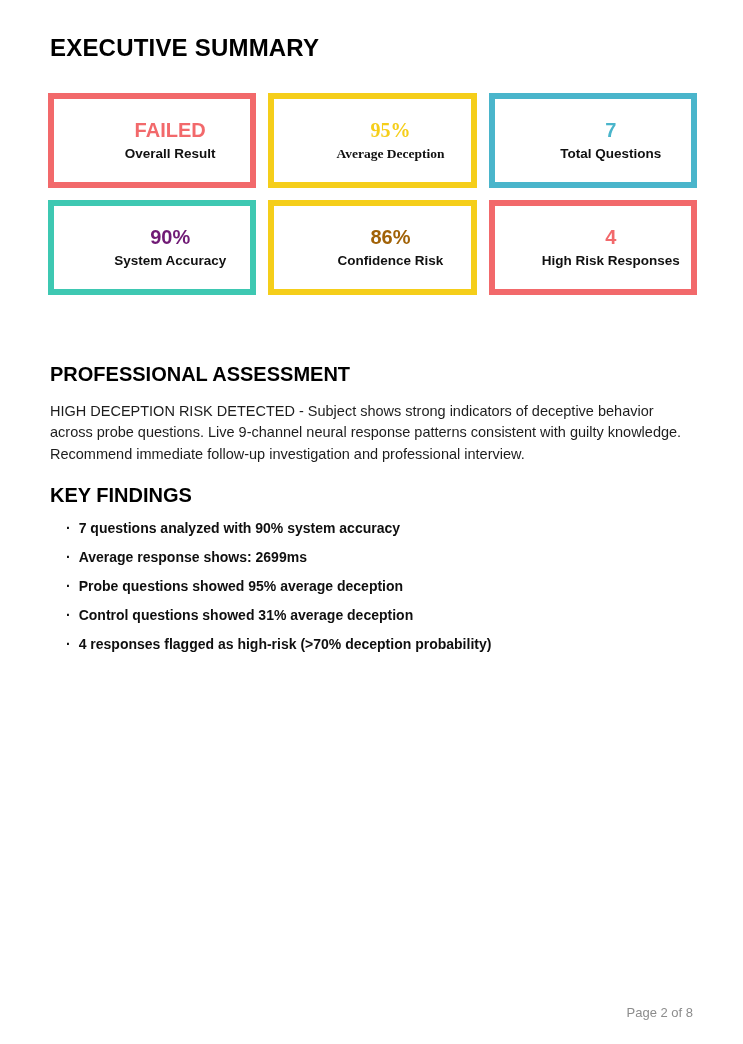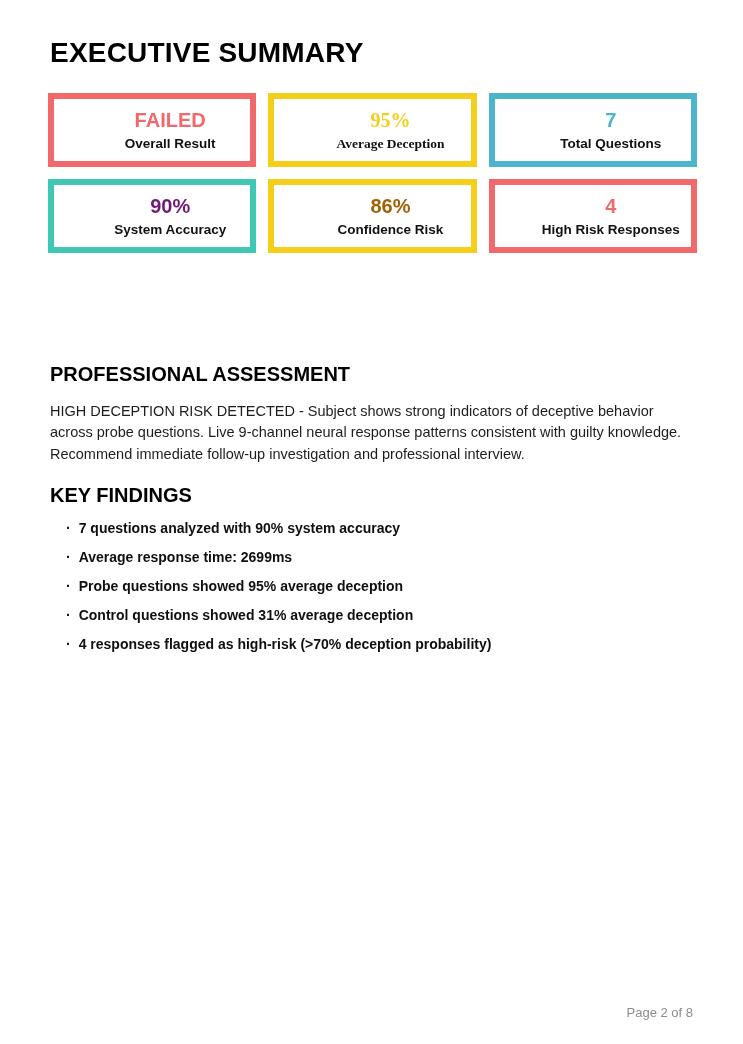--- a/index.html
+++ b/index.html
@@ -9,38 +9,38 @@
     height: 1044px;
     background: #ffffff;
     font-family: "Liberation Sans", "DejaVu Sans", sans-serif;
     color: #111111;
     overflow: hidden;
   }
   .doc-title {
     position: absolute;
     left: 50px;
     top: 18px;
-    font-size: 28px;
+    font-size: 24px;
     font-weight: 700;
     letter-spacing: 0.2px;
     color: #000000;
   }
   .card-grid {
     position: absolute;
     left: 48px;
     top: 93px;
     width: 649px;
     display: grid;
     grid-template-columns: repeat(3, 1fr);
     column-gap: 12px;
     row-gap: 12px;
   }
   .summary-card {
     box-sizing: border-box;
-    height: 74px;
+    height: 95px;
     background: #ffffff;
     border: 6px solid #cccccc; 
     display: flex;
     flex-direction: column;
     align-items: center;
     justify-content: center;
     gap: 7px;
     padding-left: 36px;
   }
   .card-value {
@@ -144,21 +144,21 @@
 
   <h2 class="section-heading" id="findings-heading">KEY FINDINGS</h2>
 
   <ul class="findings-list" id="findings-list">
       <li>
         <span class="bullet-marker">·</span>
         <span>7 questions analyzed with 90% system accuracy</span>
       </li>
       <li>
         <span class="bullet-marker">·</span>
-        <span>Average response time: 2699ms</span>
+        <span>Average response shows: 2699ms</span>
       </li>
       <li>
         <span class="bullet-marker">·</span>
         <span>Probe questions showed 95% average deception</span>
       </li>
       <li>
         <span class="bullet-marker">·</span>
         <span>Control questions showed 31% average deception</span>
       </li>
       <li>

